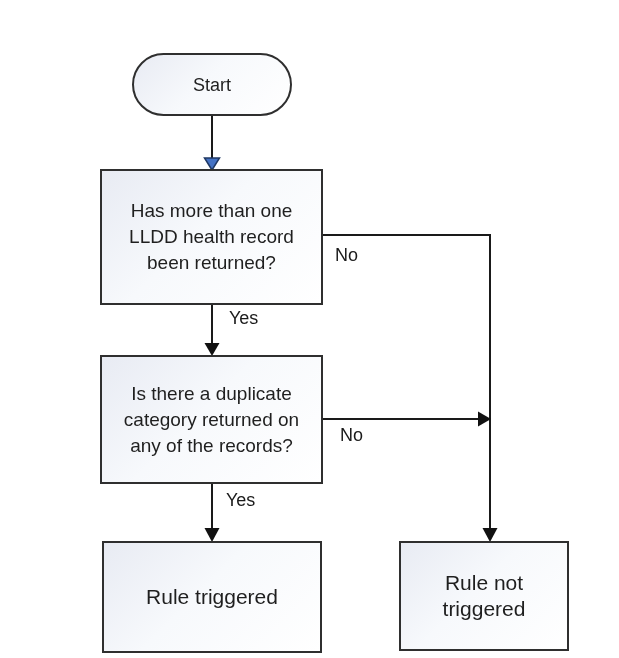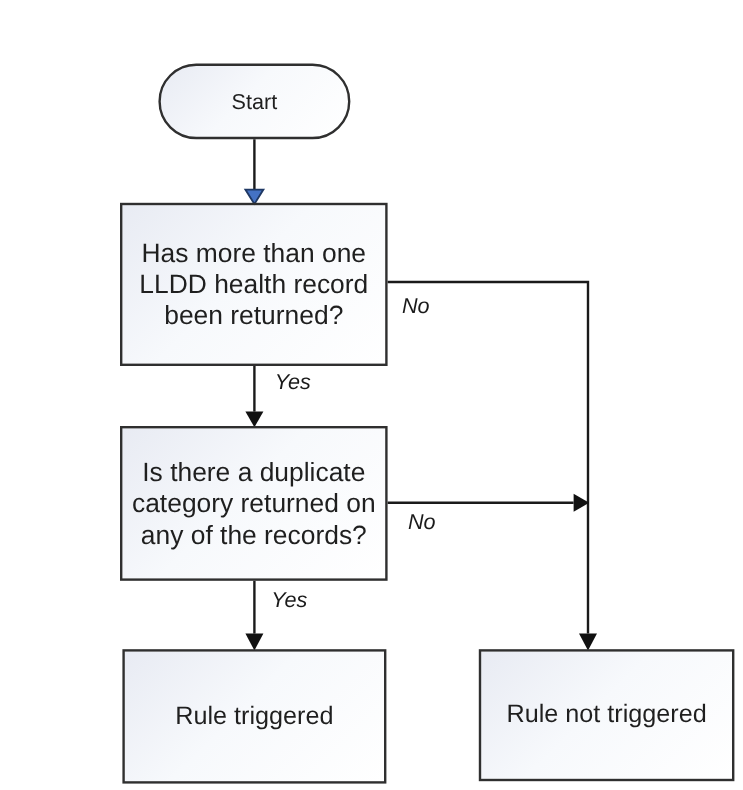--- a/index.html
+++ b/index.html
@@ -31,39 +31,38 @@
   }
   .node {
     position: absolute;
     box-sizing: border-box;
     border: 2px solid #2f2f2f;
     background: linear-gradient(135deg, #e8ebf3 0%, #f7f9fc 45%, #ffffff 100%);
     display: flex;
     align-items: center;
     justify-content: center;
     text-align: center;
-    font-size: 22px;
+    font-size: 19px;
     line-height: 26px;
     color: #1f1f1f;
     white-space: pre-line;
   }
   .stadium {
     border-radius: 32px;
     font-size: 18px;
   }
   .outcome {
     font-size: 21px;
   }
   .edge-label {
     position: absolute;
     font-size: 18px;
     line-height: 24px;
     color: #1a1a1a;
     white-space: nowrap;
-    font-style: italic;
   }
 </style>
 </head>
 <body>
 
 <div class="canvas">
 
   <svg class="connectors" width="619" height="658" viewBox="0 0 619 658" xmlns="http://www.w3.org/2000/svg">
 
     <path class="edge" d="M212 84 V 126" stroke="#1a1a1a"></path>
@@ -95,21 +94,21 @@
   <div class="node" style="left:100px; top:323px; width:223px; height:129px;">
     <span>Is there a duplicate
 category returned on
 any of the records?</span>
   </div>
 
   <div class="node outcome" style="left:102px; top:509px; width:220px; height:112px;">
     <span>Rule triggered</span>
   </div>
 
-  <div class="node outcome" style="left:399px; top:509px; width:213px; height:110px;">
+  <div class="node outcome" style="left:399px; top:509px; width:170px; height:110px;">
     <span>Rule not triggered</span>
   </div>
 
   <div class="edge-label" style="left:335px; top:211px;">No</div>
 
   <div class="edge-label" style="left:229px; top:274px;">Yes</div>
 
   <div class="edge-label" style="left:340px; top:391px;">No</div>
 
   <div class="edge-label" style="left:226px; top:456px;">Yes</div>

